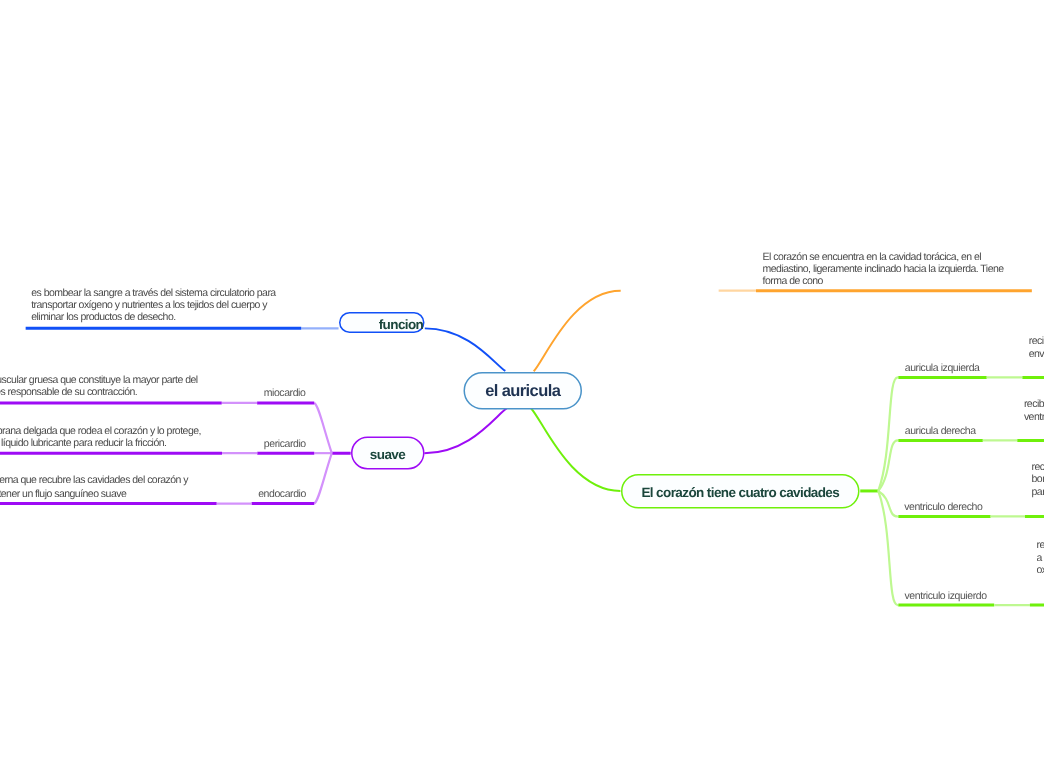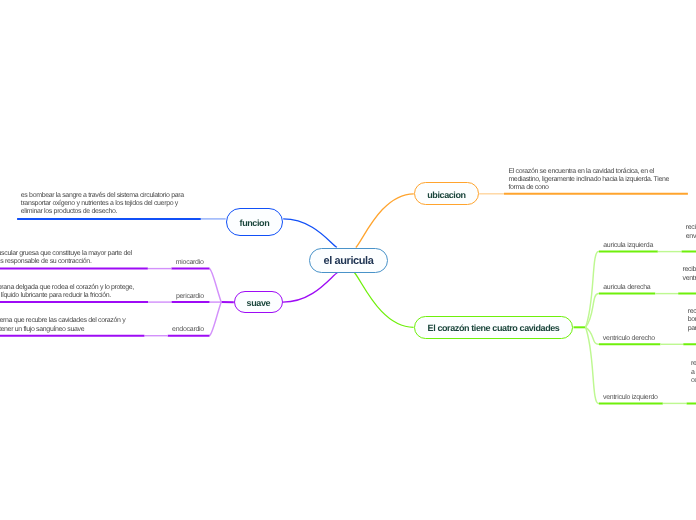--- a/index.html
+++ b/index.html
@@ -58,36 +58,33 @@
       <path d="M 585.5 327.3 C 595.282 333.165 591.1949999999999 344.708 598.9 344.3" fill="none" stroke="rgb(190,248,145)" stroke-width="1.45" stroke-linecap="butt"></path>
       <path d="M 598.9 344.3 L 660.4 344.3" fill="none" stroke="#6ff00b" stroke-width="2" stroke-linecap="butt"></path>
       <path d="M 660.4 344.3 L 683.3 344.3" fill="none" stroke="rgb(190,248,145)" stroke-width="1.45" stroke-linecap="butt"></path>
       <path d="M 683.3 344.3 L 867 344.3" fill="none" stroke="#6ff00b" stroke-width="2" stroke-linecap="butt"></path>
       <path d="M 585.5 327.3 C 595.282 353.5545 591.1949999999999 405.22639999999996 598.9 403.4" fill="none" stroke="rgb(190,248,145)" stroke-width="1.45" stroke-linecap="butt"></path>
       <path d="M 598.9 403.4 L 662.8 403.4" fill="none" stroke="#6ff00b" stroke-width="2" stroke-linecap="butt"></path>
       <path d="M 662.8 403.4 L 686.6 403.4" fill="none" stroke="rgb(190,248,145)" stroke-width="1.45" stroke-linecap="butt"></path>
       <path d="M 686.6 403.4 L 870 403.4" fill="none" stroke="#6ff00b" stroke-width="2" stroke-linecap="butt"></path>
     </svg>
 <div class="para" style="left: 20.8px; top: 191.7px;">es bombear la sangre a través del sistema circulatorio para transportar oxígeno y nutrientes a los tejidos del cuerpo y eliminar los productos de desecho.</div>
-    <div class="node" id="n-funcion" style="left: 225.7px; top: 207.5px; width: 57.5px; height: 28px; border: 1.3px solid rgb(17, 80, 247);">
+    <div class="node" id="n-funcion" style="left: 225.7px; top: 207.5px; width: 57.5px; height: 14px; border: 1.3px solid rgb(17, 80, 247); text-align: right;">
       <span>funcion</span>
     </div>
     <div class="tag" style="left: 175.8px; top: 259.1px;">miocardio</div>
     <div class="para" style="left: -32px; top: 250.2px;">La capa muscular gruesa que constituye la mayor parte del corazón y es responsable de su contracción.</div>
     <div class="tag" style="left: 175.9px; top: 292.6px;">pericardio</div>
     <div class="para" style="left: -38px; top: 283.7px;">Es una membrana delgada que rodea el corazón y lo protege, y contiene un líquido lubricante para reducir la fricción.</div>
     <div class="tag" style="left: 172.1px; top: 326.2px;">endocardio</div>
     <div class="para" style="left: -37.7px; top: 317.3px;">Es la capa interna que recubre las cavidades del corazón y ayuda a mantener un flujo sanguíneo suave</div>
     <div class="node" id="n-capas" style="left: 233.8px; top: 290.9px; width: 49.1px; height: 22.5px; border: 1.3px solid rgb(158, 11, 245);">
       <span>suave</span>
     </div>
     <div class="para" style="left: 508.4px; top: 167.9px;">El corazón se encuentra en la cavidad torácica, en el mediastino, ligeramente inclinado hacia la izquierda. Tiene forma de cono</div>
-    <div class="node" id="n-ubicacion" style="left: 413.8px; top: 182.4px; width: 65.3px; height: 22.8px; border: 1.3px solid rgb(255, 164, 46);">
-      <span>ubicacion</span>
-    </div>
     <div class="tag" style="left: 603.2px; top: 242.1px;">auricula izquierda</div>
     <div class="para" style="left: 685.8px; top: 224.3px;">recibe la sangre oxigenada procedente de los pulmones y la envía al ventrículo izquierdo a través de las cuatro venas</div>
     <div class="tag" style="left: 603.2px; top: 284.1px;">auricula derecha</div>
     <div class="para" style="left: 682.6px; top: 266.4px;">recibe la sangre desoxigenada del cuerpo y la envía hacia el ventrículo derecho para enviarla después a los pulmones</div>
     <div class="tag" style="left: 602.8px; top: 334.8px;">ventriculo derecho</div>
     <div class="para" style="left: 687.7px; top: 308.2px;">recibe la sangre desoxigenada de la auricula derecha y la bombea hacia los pulmones a través de la arteria pulmonar para que se oxigene de nuevo</div>
     <div class="tag" style="left: 603px; top: 393.9px;">ventriculo izquierdo</div>
     <div class="para" style="left: 691px; top: 360.3px;">recibe la sangre oxigenada de la auricula izquierda y la vuelve a bombear hacia el resto del cuerpo, enviando la sangre oxigenada hacia todas las partes principales del cuerpo</div>
     <div class="node" id="n-cavidades" style="left: 413.6px; top: 315.9px; width: 159.9px; height: 22.8px; border: 1.3px solid rgb(111, 240, 11); text-align: center;">
       <span>El corazón tiene cuatro cavidades</span>

